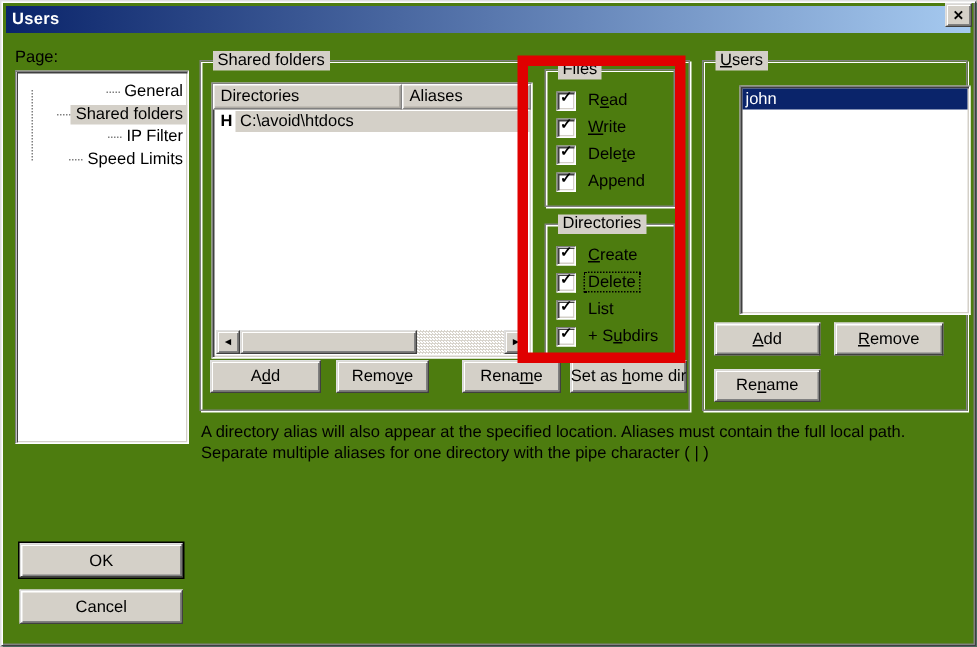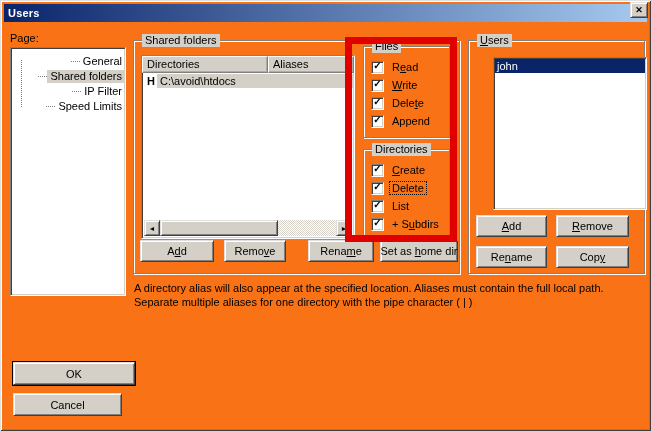--- a/index.html
+++ b/index.html
@@ -1,17 +1,17 @@
 <!DOCTYPE html>
 <html><head>
 <meta charset="utf-8">
 <style>
   html,body{margin:0;padding:0;background:#3a6ea5;}
   .dialog{
-    position:relative;width:651px;height:431px;background:#f97316;
+    position:relative;width:651px;height:431px;background:#4d7c0f;
     font-family:"Liberation Sans",sans-serif;font-size:11px;color:#000;
     box-shadow: inset 1px 1px 0 #dfdfdf, inset -1px -1px 0 #404040,
                 inset 2px 2px 0 #ffffff, inset -2px -2px 0 #808080;
     overflow:hidden;
   }
   .titlebar{
     position:absolute;left:4px;top:4px;right:4px;height:18px;
     background:linear-gradient(to right,#0a246a,#a6caf0);
     display:flex;align-items:center;
   }
@@ -253,28 +253,25 @@
 
   <div class="btn" style="left:476px;top:215px;width:71px;height:22px;">
     <span></span><span class="ac">A</span><span>dd</span>
   </div>
   <div class="btn" style="left:556px;top:215px;width:73px;height:22px;">
     <span></span><span class="ac">R</span><span>emove</span>
   </div>
   <div class="btn" style="left:476px;top:246px;width:71px;height:22px;">
     <span>Re</span><span class="ac">n</span><span>ame</span>
   </div>
-  <div class="btn" style="left:556px;top:246px;width:73px;height:22px;">
-    <span>Cop</span><span class="ac">y</span><span></span>
-  </div>
 
   <div class="notes">
     <p>A directory alias will also appear at the specified location. Aliases must contain the full local path. Separate multiple aliases for one directory with the pipe character ( | )</p>
   </div>
 
-  <div class="btn default" style="left:13px;top:362px;width:122px;height:23px;">
+  <div class="btn default" style="left:13px;top:362px;width:109px;height:23px;">
     <span>OK</span>
   </div>
   <div class="btn" style="left:13px;top:393px;width:109px;height:23px;">
     <span>Cancel</span>
   </div>
 
 </div>
 
 </body></html>

